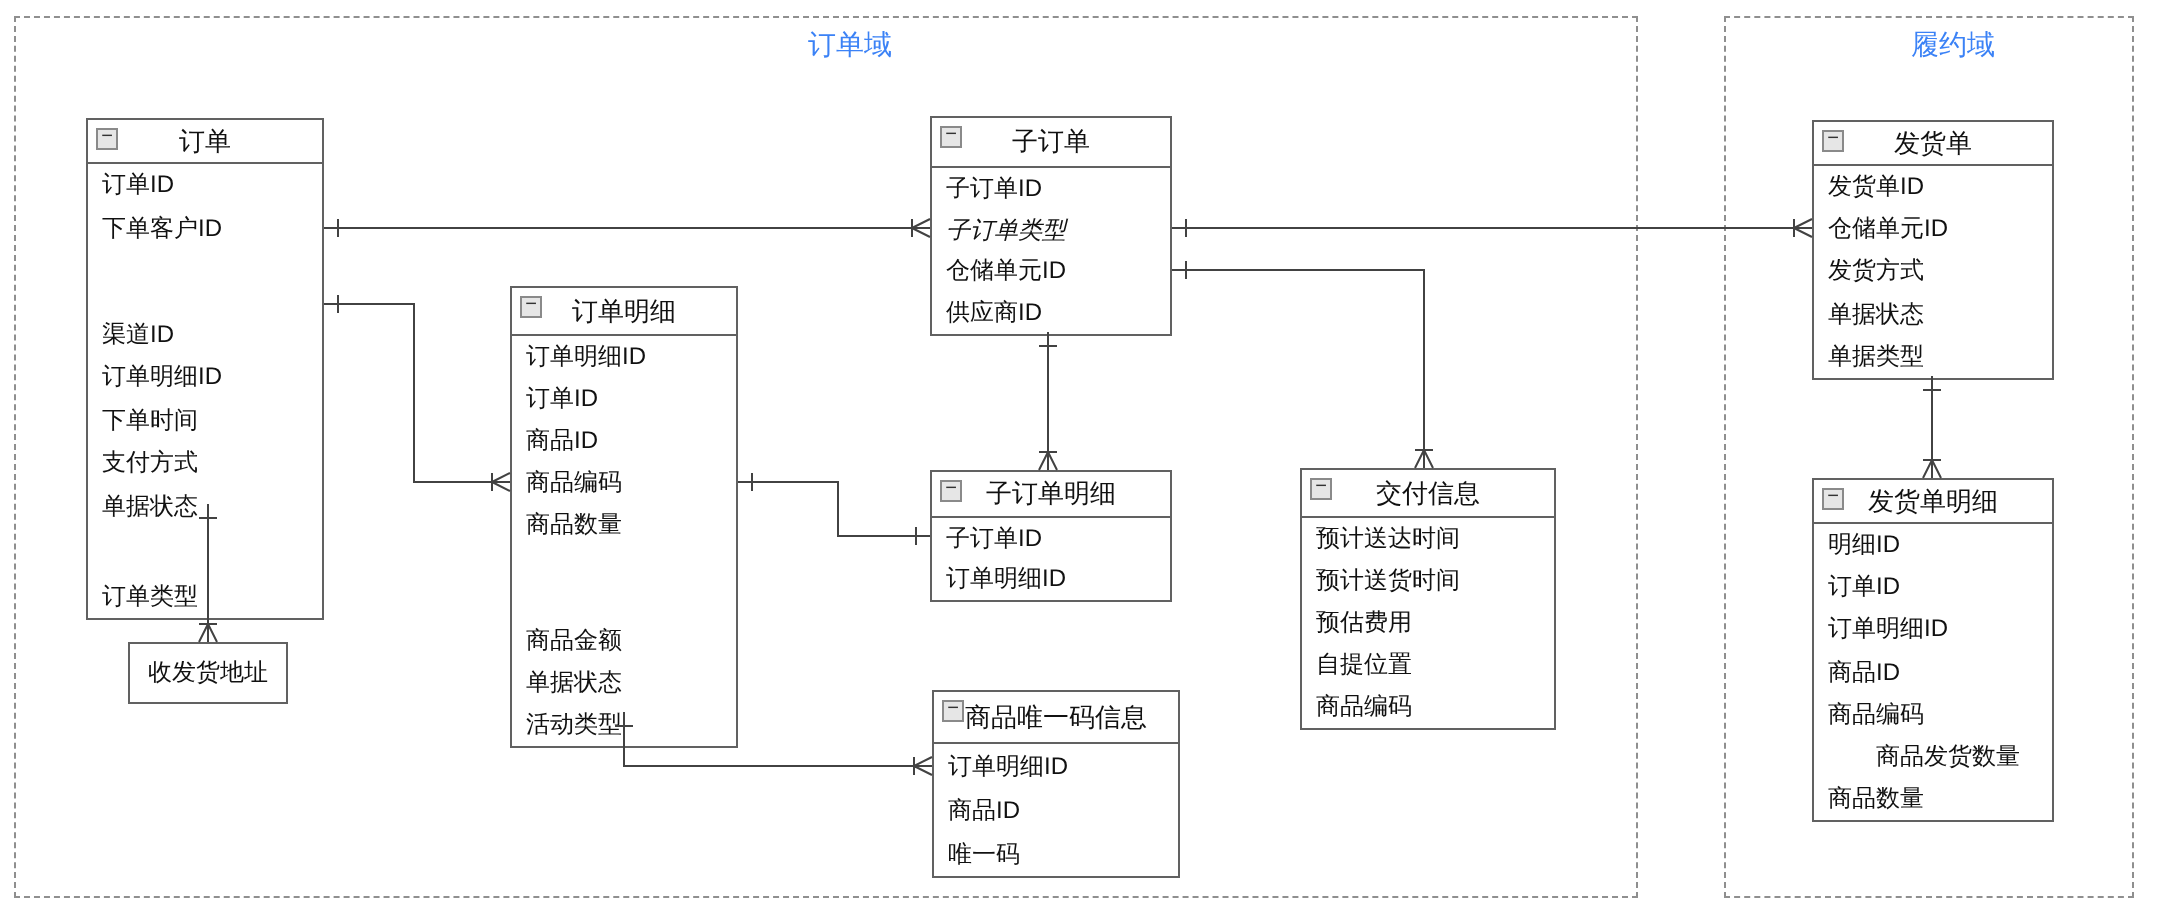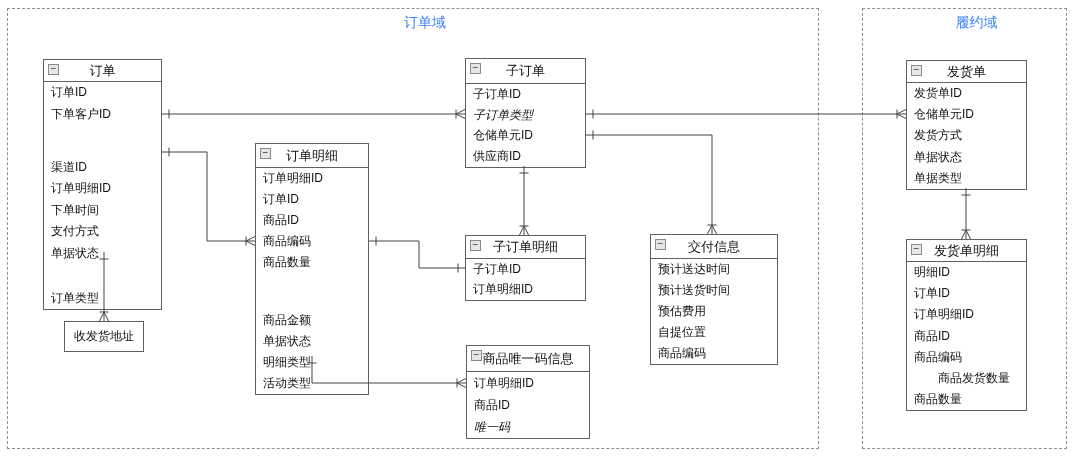--- a/index.html
+++ b/index.html
@@ -126,21 +126,20 @@
         <div class="collapse" style="background: rgb(230, 230, 230);">−</div>
         <div class="entity-title">订单明细</div>
       </div>
       <div class="entity-row" style="height: 21.1px;">订单明细ID</div>
       <div class="entity-row" style="height: 21.1px;">订单ID</div>
       <div class="entity-row" style="height: 21.1px;">商品ID</div>
       <div class="entity-row" style="height: 21.1px;">商品编码</div>
       <div class="entity-row" style="height: 21.1px;">商品数量</div>
       <div class="entity-row" style="height: 21.1px; margin-top: 36px;">商品金额</div>
       <div class="entity-row" style="height: 21.1px;">单据状态</div>
-      <div class="entity-row" style="height: 21.1px;">明细类型</div>
       <div class="entity-row" style="height: 21.1px;">活动类型</div>
     </div>
     <div class="entity" style="left: 465px; top: 58px; width: 121px; border-color: rgb(97, 97, 97);">
       <div class="entity-header" style="height: 25px; border-color: rgb(97, 97, 97);">
         <div class="collapse" style="background: rgb(230, 230, 230);">−</div>
         <div class="entity-title">子订单</div>
       </div>
       <div class="entity-row" style="height: 20.8px;">子订单ID</div>
       <div class="entity-row" style="height: 20.8px; font-style: italic;">子订单类型</div>
       <div class="entity-row" style="height: 20.8px;">仓储单元ID</div>
@@ -154,21 +153,21 @@
       <div class="entity-row" style="height: 20.5px;">子订单ID</div>
       <div class="entity-row" style="height: 20.5px;">订单明细ID</div>
     </div>
     <div class="entity" style="left: 466px; top: 345px; width: 124px; border-color: rgb(97, 97, 97);">
       <div class="entity-header" style="height: 26px; border-color: rgb(97, 97, 97);">
         <div class="collapse" style="background: rgb(230, 230, 230);">−</div>
         <div class="entity-title">商品唯一码信息</div>
       </div>
       <div class="entity-row" style="height: 22px;">订单明细ID</div>
       <div class="entity-row" style="height: 22px;">商品ID</div>
-      <div class="entity-row" style="height: 22px; font-style: italic;">唯一码</div>
+      <div class="entity-row" style="height: 22px;">唯一码</div>
     </div>
     <div class="entity" style="left: 650px; top: 234px; width: 128px; border-color: rgb(97, 97, 97);">
       <div class="entity-header" style="height: 24px; border-color: rgb(97, 97, 97);">
         <div class="collapse" style="background: rgb(230, 230, 230);">−</div>
         <div class="entity-title">交付信息</div>
       </div>
       <div class="entity-row" style="height: 21px;">预计送达时间</div>
       <div class="entity-row" style="height: 21px;">预计送货时间</div>
       <div class="entity-row" style="height: 21px;">预估费用</div>
       <div class="entity-row" style="height: 21px;">自提位置</div>

